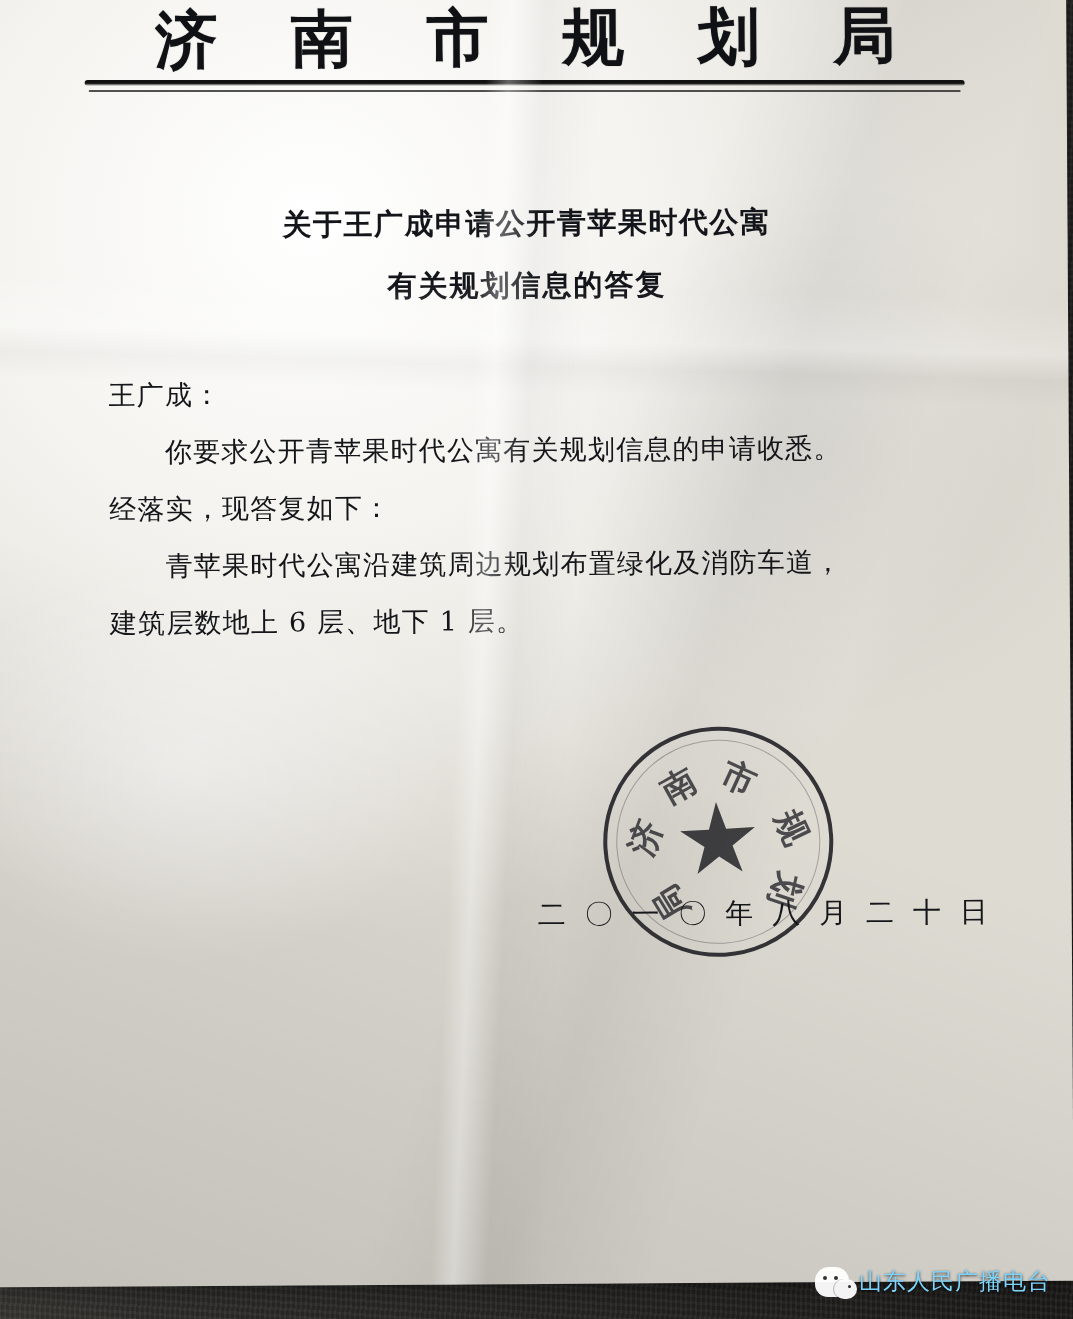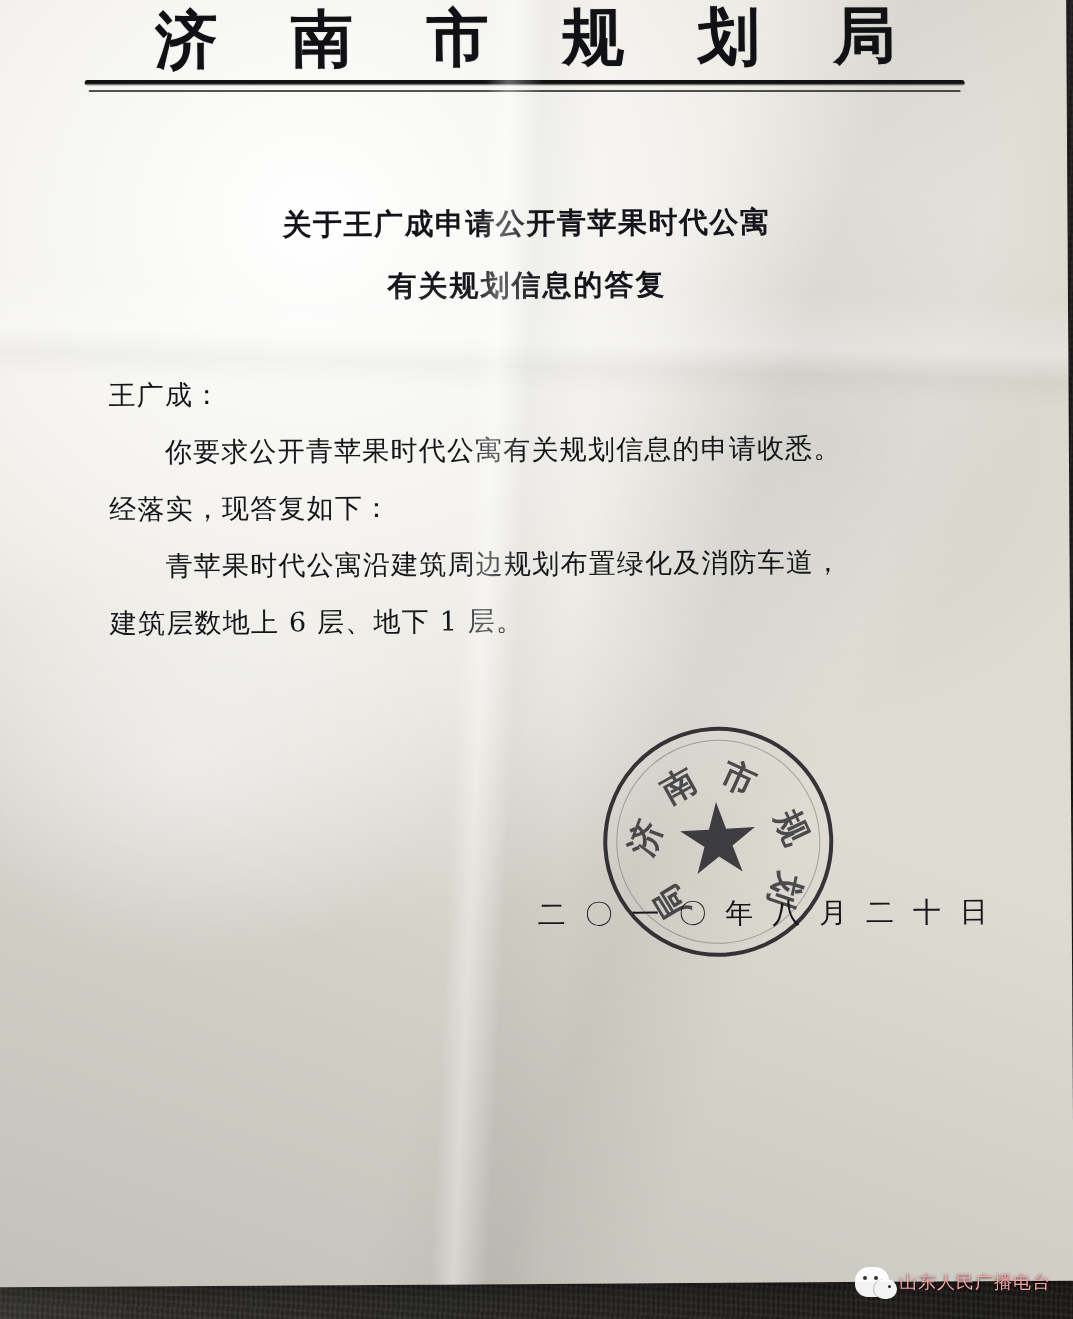--- a/index.html
+++ b/index.html
@@ -209,23 +209,23 @@
   }
 
   
   .watermark {
     position: absolute;
     right: 22px;
     bottom: 22px;
     display: flex;
     align-items: center;
     gap: 10px;
-    color: #fca5a5;
+    color: #7dd3fc;
     font-family: "DejaVu Sans", "Liberation Sans", sans-serif;
-    font-size: 18px;
+    font-size: 23px;
     letter-spacing: 1px;
     text-shadow: 0 1px 3px rgba(0,0,0,.8);
     z-index: 5;
   }
   .wechat-badge {
     width: 34px;
     height: 30px;
     position: relative;
     background: #ffffff;
     border-radius: 14px 14px 13px 13px;

